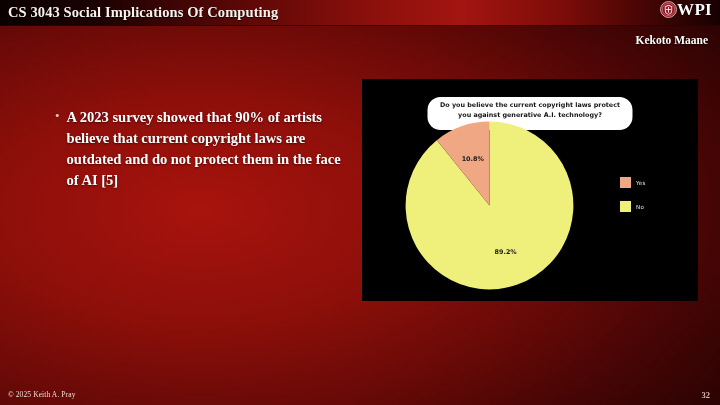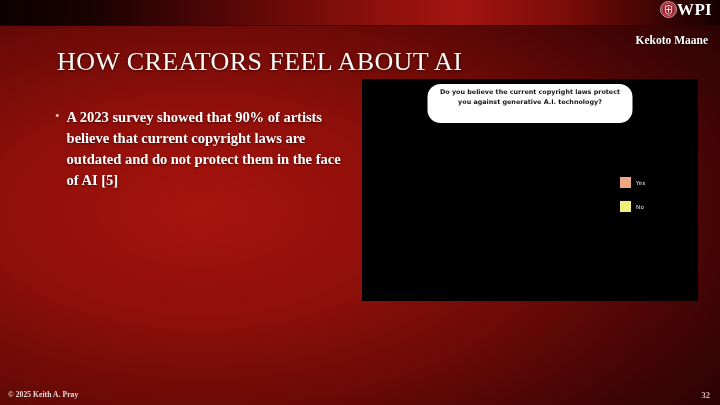--- a/index.html
+++ b/index.html
@@ -77,24 +77,24 @@
   }
 
   
   #chart-panel {
     position:absolute; left:362px; top:79px;
     width:336px; height:222px;
     background:#000000;
   }
   #chart-title-box {
     position:absolute; left:50%; transform:translateX(-50%);
-    top:5px;
+    top:18px;
     background:#ffffff;
     border-radius:13px;
-    padding:4px 11px 16px;
+    padding:4px 11px 10px;
     width:205px;
     text-align:center;
   }
   #chart-title-text {
     font-family:"DejaVu Sans", sans-serif;
     color:#141414;
     font-size:6.4px;
     font-weight:bold;
     line-height:9.5px;
     display:block;
@@ -122,64 +122,74 @@
   #caption {
     position:absolute; left:381px; top:306px; width:320px;
     color:#ffffff; font-size:14.6px; font-weight:bold;
     line-height:16.2px; letter-spacing:-.1px;
     text-shadow:0 1px 2px rgba(0,0,0,.55);
   }
 
   
   #footer-copyright {
     position:absolute; left:8px; bottom:6px;
-    color:#e9dcd8; font-size:7.5px; font-weight:bold;
+    color:#e9dcd8; font-size:7.5px; font-weight:normal;
     letter-spacing:.1px;
   }
   #footer-pagenum {
     position:absolute; right:10px; bottom:5px;
     color:#d8b9b4; font-size:8.5px; font-weight:bold;
   }
 </style>
 </head>
 <body>
 
 <div id="slide">
 
   <div id="banner">
+    <span id="banner-title">CS 3043 Social Implications Of Computing</span>
     <div id="wpi-logo">
       <svg id="wpi-seal" viewBox="0 0 32 32">
         <circle cx="16" cy="16" r="15" fill="#9e1420" stroke="#f0dede" stroke-width="1.4"></circle>
         <circle cx="16" cy="16" r="11.5" fill="#8a1019" stroke="#e8d6d6" stroke-width="0.8"></circle>
         <path d="M16 7 L23 10 L23 18 Q23 24 16 26 Q9 24 9 18 L9 10 Z" fill="#f3ecec"></path>
         <path d="M16 9 L21.3 11.3 L21.3 18 Q21.3 22.6 16 24.3 Q10.7 22.6 10.7 18 L10.7 11.3 Z" fill="#9e1420"></path>
         <rect x="15.2" y="11" width="1.7" height="11" fill="#f3ecec"></rect>
         <rect x="11.2" y="15.2" width="9.6" height="1.7" fill="#f3ecec"></rect>
       </svg>
       <span id="wpi-word">WPI</span>
     </div>
   </div>
 
   <div id="presenter">Kekoto Maane</div>
 
-  <div id="slide-title">HOW CREATORS FEEL ABOUT AI</div>
 
   <div id="bullets">
     <div class="bullet-row">
       <span class="bullet-dot">•</span>
       <span class="bullet-text">A 2023 survey showed that 90% of artists believe that current copyright laws are outdated and do not protect them in the face of AI [5]</span>
     </div>
   </div>
 
   <div id="chart-panel">
 
     <div id="chart-title-box">
       <span id="chart-title-text">Do you believe the current copyright laws protect you against generative A.I. technology?</span>
     </div>
 
+    <div id="pie-wrap">
+      <svg id="pie-svg" viewBox="0 0 200 200">
+
+        <path id="slice-no" d="M100,100 L100,3 A97,97 0 1,1 39.11,24.49 Z" fill="#EFEF7B"></path>
+
+        <path id="slice-yes" d="M100,100 L100,3 A97,97 0 0,0 39.11,24.49 Z" fill="#EFA883"></path>
+        <text class="slice-label" id="label-yes" x="80.6" y="48.1" text-anchor="middle">10.8%</text>
+        <text class="slice-label" id="label-no" x="118.7" y="156.1" text-anchor="middle">89.2%</text>
+      </svg>
+    </div>
 
     <div id="legend">
       <div class="legend-row">
         <span class="legend-swatch" style="background:#EFA883"></span>
         <span class="legend-label">Yes</span>
       </div>
       <div class="legend-row">
         <span class="legend-swatch" style="background:#EFEF7B"></span>
         <span class="legend-label">No</span>
       </div>

